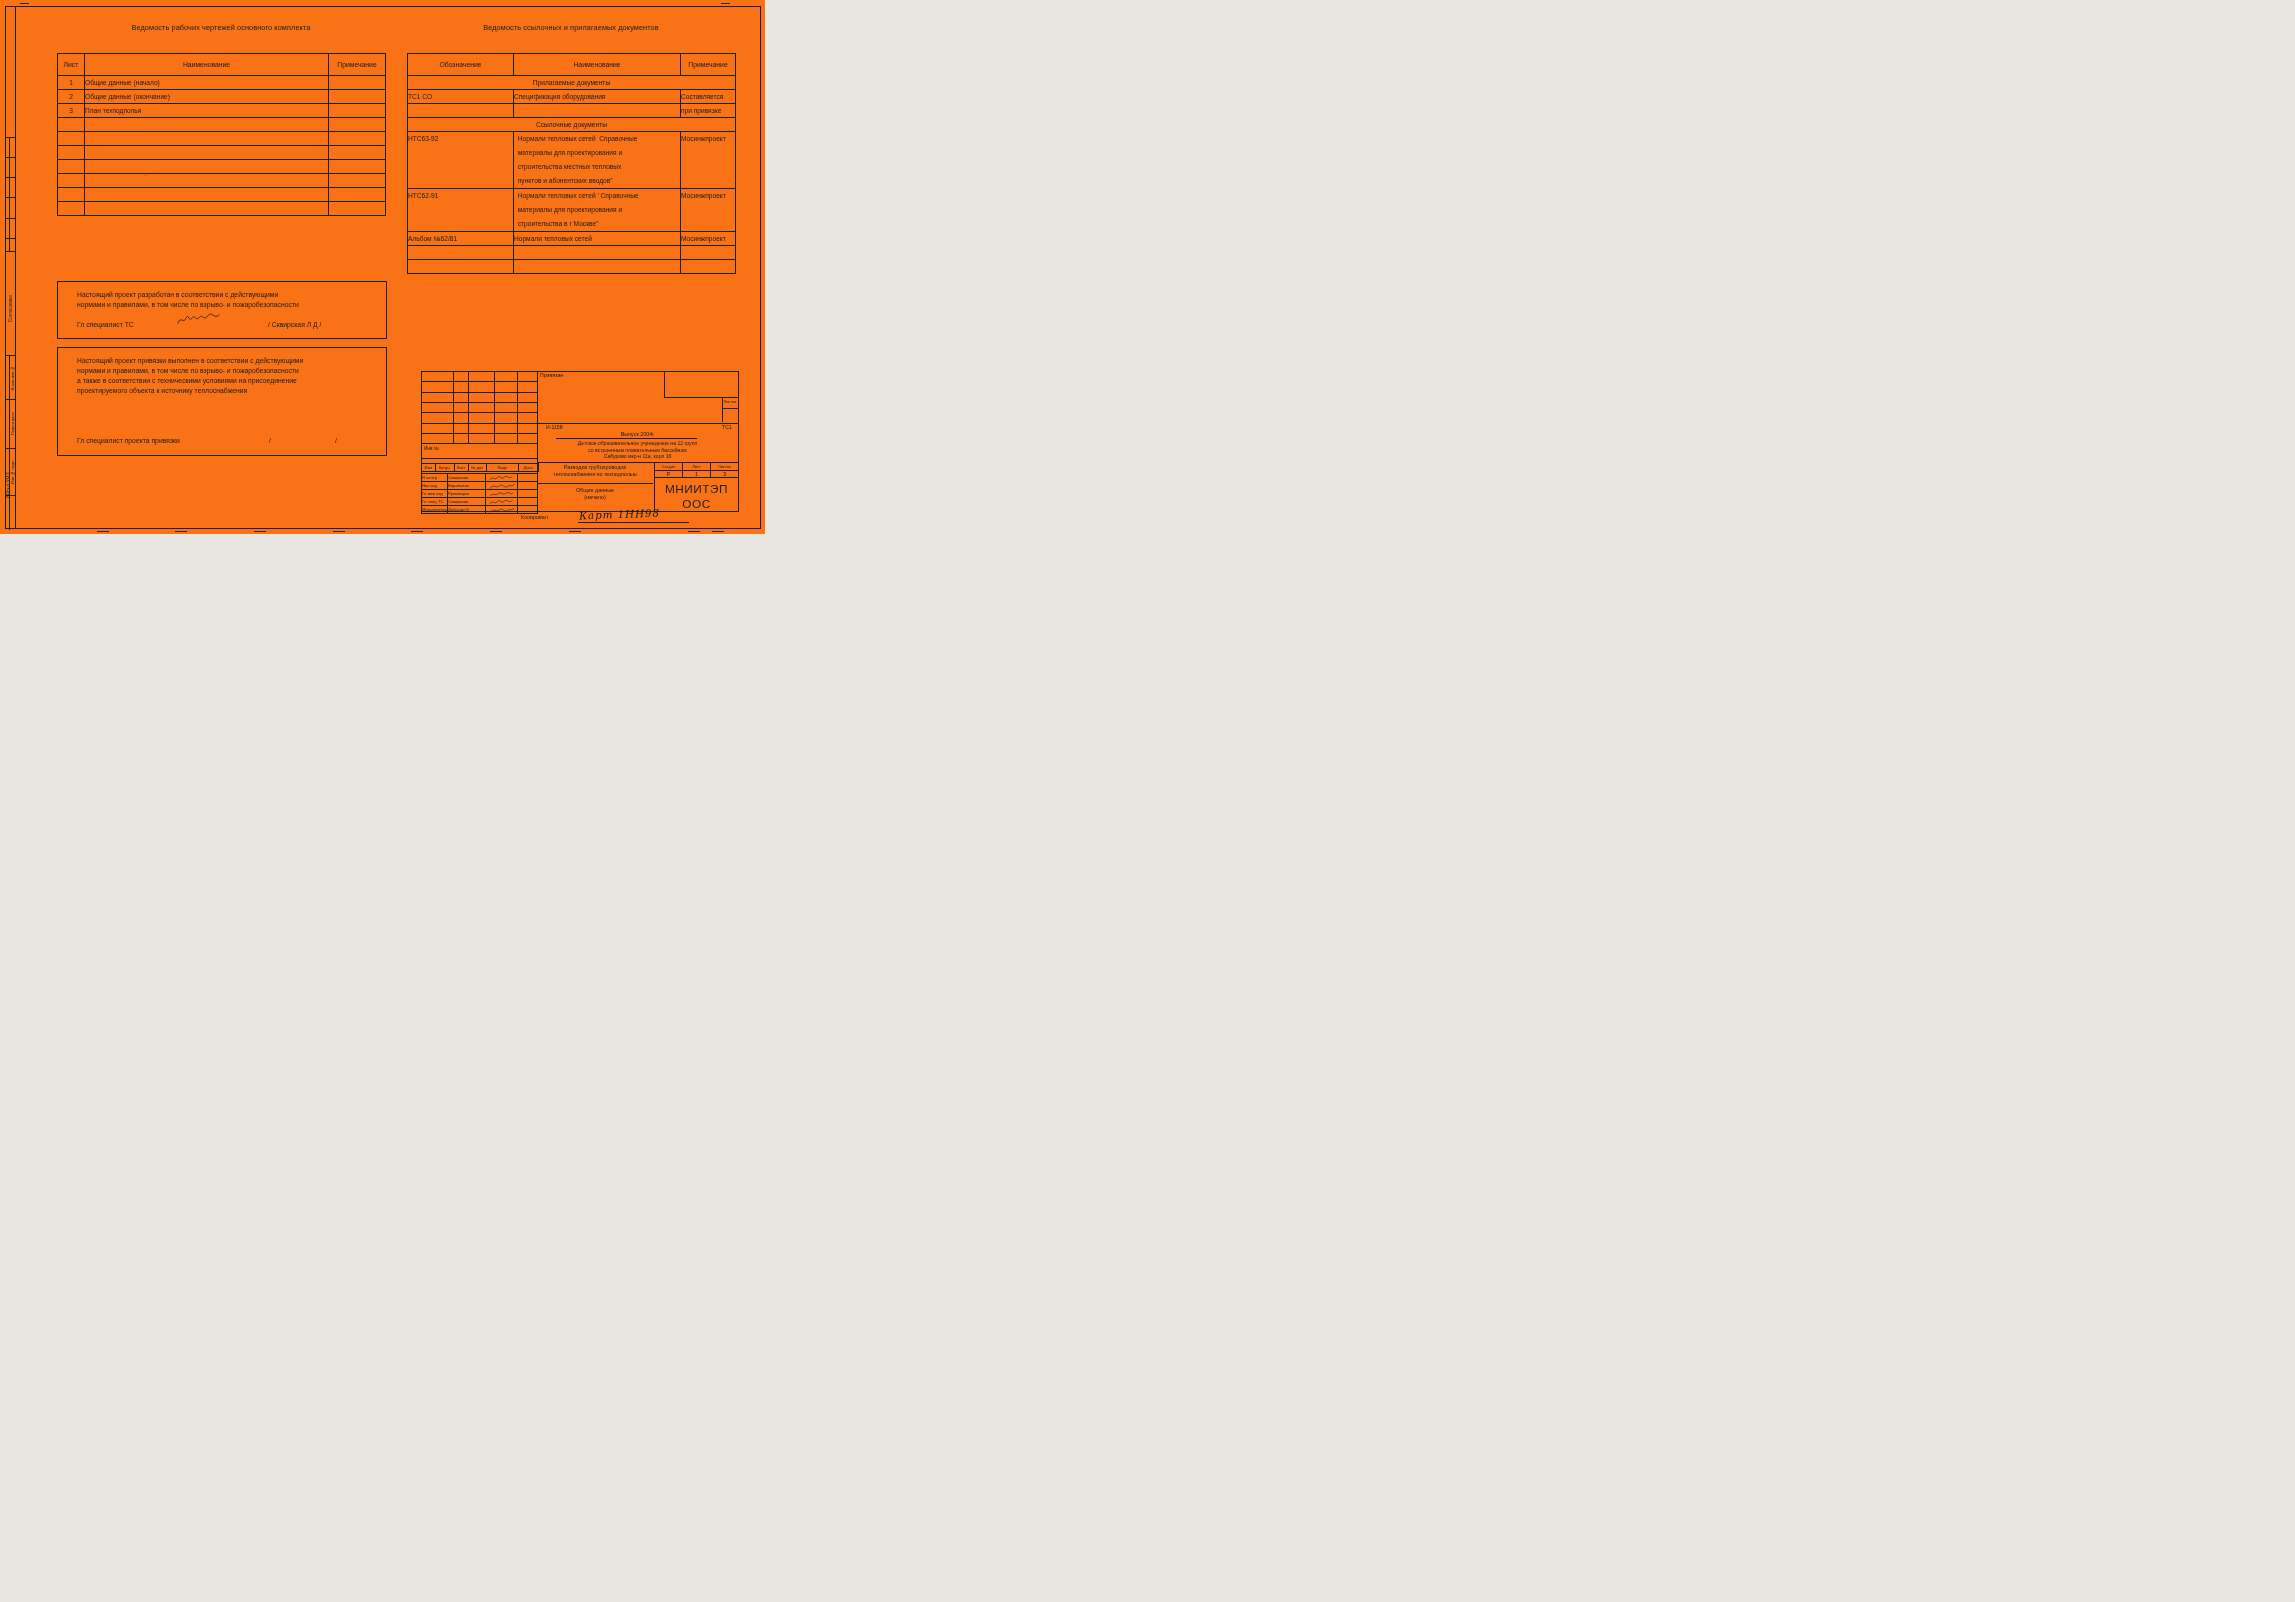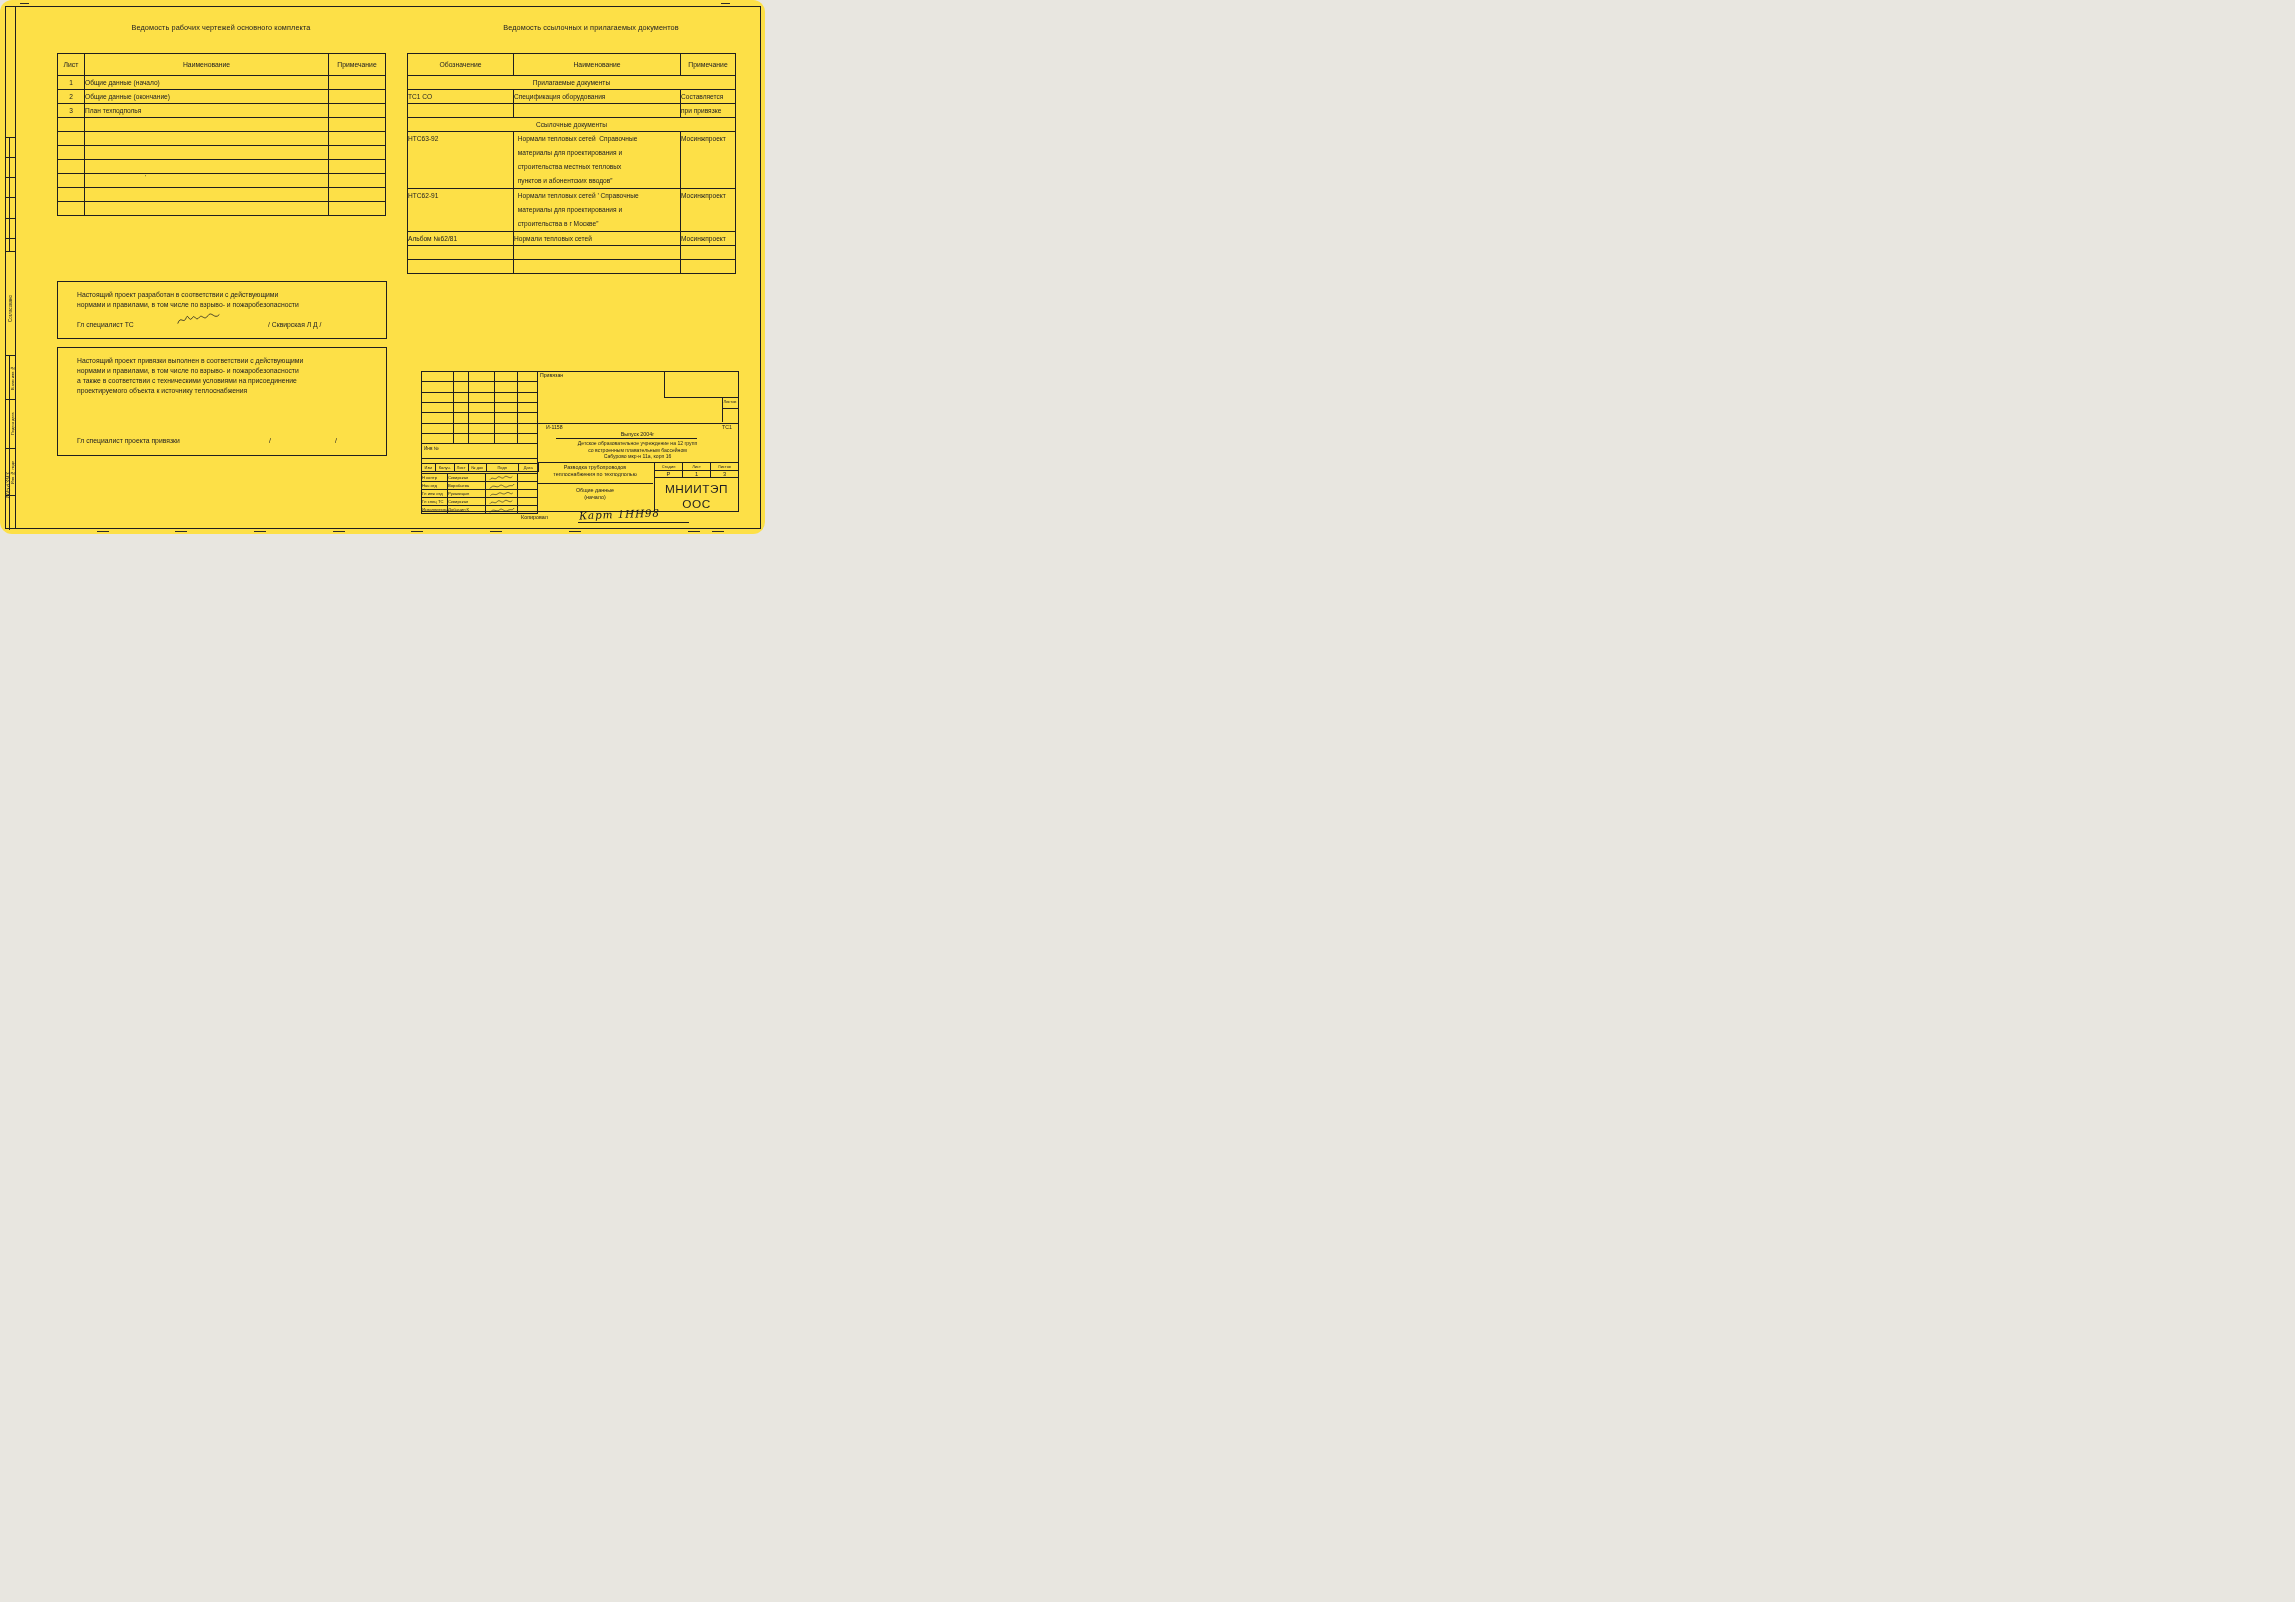--- a/index.html
+++ b/index.html
@@ -1,21 +1,20 @@
 <!DOCTYPE html>
 <html style="font-size:7.5px"><head>
 <meta charset="utf-8">
 <style>
   * { margin:0; padding:0; box-sizing:border-box; }
   html,body { background:#e8e6e0; }
   .sheet {
     position:relative; width:765px; height:534px;
-    background:#fde047; color:#1c1c22; overflow:hidden;
+    background:#f97316; color:#1c1c22; overflow:hidden;
     font-family:"Liberation Sans", sans-serif;
-    border-radius:12px;
   }
   .frame { position:absolute; left:4.7px; top:6.1px; width:756px; height:523px;
            border:0.9px solid #1f1f1f; }
   .hl { position:absolute; height:0.7px; background:#1f1f1f; }
   .vl { position:absolute; width:0.7px; background:#1f1f1f; }
   .thin { height:0.5px; }
   .vthin { width:0.5px; }
   .dash { position:absolute; height:0.9px; width:12.3px; background:#2a2a2a; }
   .txt { position:absolute; white-space:nowrap; }
   .ctr { text-align:center; white-space:normal; }
@@ -87,21 +86,21 @@
   <div class="dash" style="left:175px;top:531px;"></div>
   <div class="dash" style="left:254px;top:531px;"></div>
   <div class="dash" style="left:333px;top:531px;"></div>
   <div class="dash" style="left:411px;top:531px;"></div>
   <div class="dash" style="left:490px;top:531px;"></div>
   <div class="dash" style="left:569px;top:531px;"></div>
   <div class="dash" style="left:688px;top:531px;"></div>
   <div class="dash" style="left:712px;top:531px;"></div>
 
   <div class="tbl-title" style="left:57px;top:22.6px;width:328px;">Ведомость рабочих чертежей основного комплекта</div>
-  <div class="tbl-title" style="left:427px;top:22.6px;width:328px;">Ведомость ссылочных и прилагаемых документов</div>
+  <div class="tbl-title" style="left:407px;top:22.6px;width:328px;">Ведомость ссылочных и прилагаемых документов</div>
 
   <table class="gtable" id="ws-table" style="left:57px;top:53px;width:328px;">
     <colgroup>
         <col style="width:27px">
         <col style="width:244px">
         <col style="width:57px">
       </colgroup>
     <thead>
         <tr class="g-head">
       <th>Лист</th>

